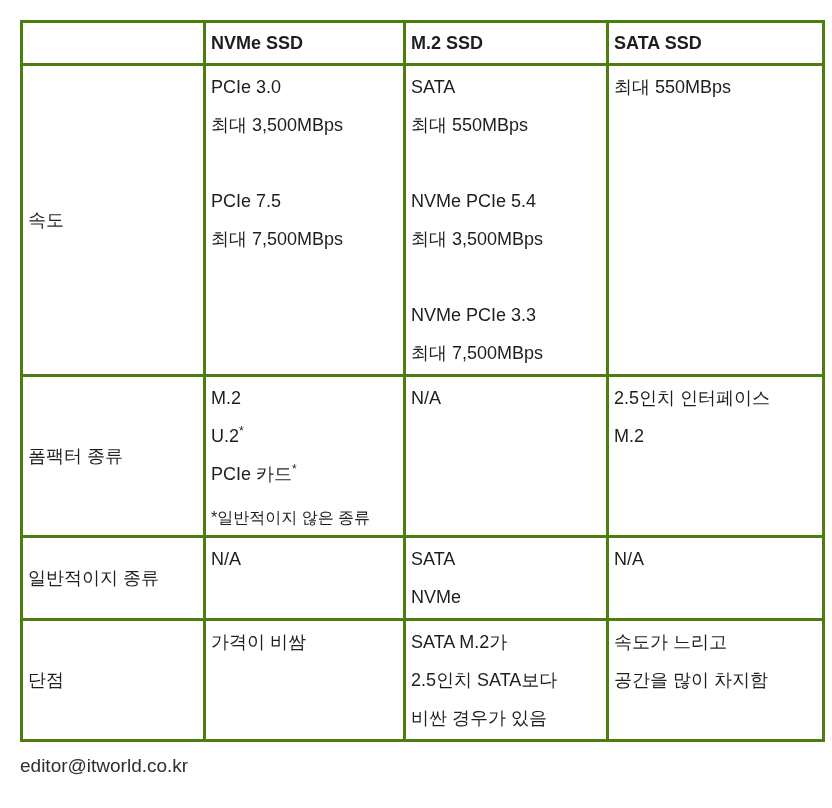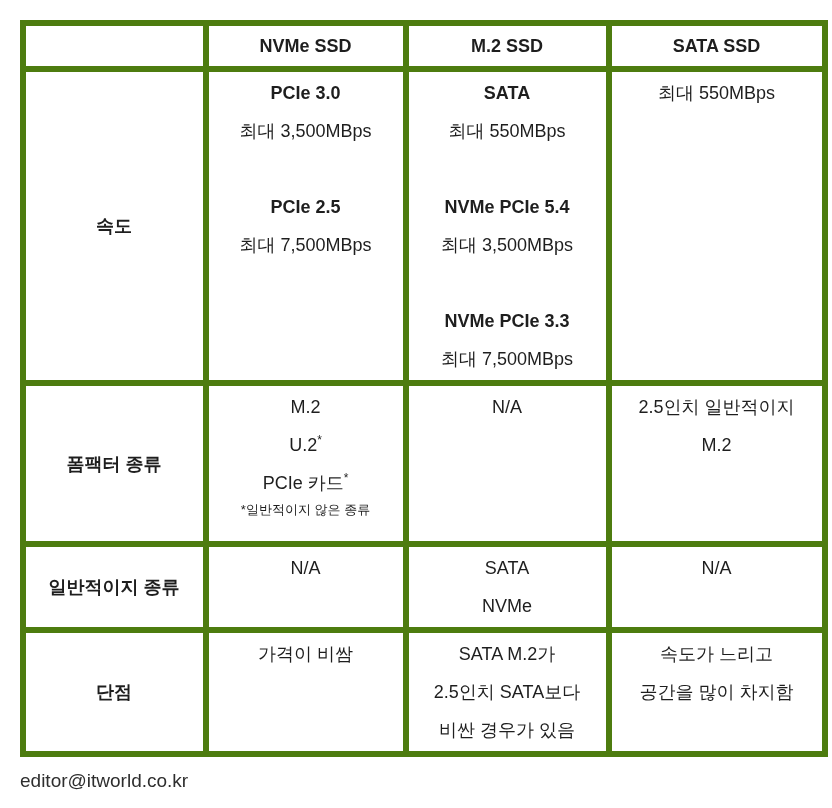--- a/index.html
+++ b/index.html
@@ -16,53 +16,54 @@
     border-collapse: collapse;
     table-layout: fixed;
     width: 802px;
   }
   table.cmp col.c1 { width: 183px; }
   table.cmp col.c2 { width: 200px; }
   table.cmp col.c3 { width: 203px; }
   table.cmp col.c4 { width: 216px; }
 
   table.cmp th, table.cmp td {
-    border: 6px solid #4d7c0f;
+    border: 3px solid #4d7c0f;
     padding: 2px 6px 2px 5px;
     font-size: 18px;
-    text-align: center;
+    text-align: left;
   }
   thead th {
     height: 36px;
     font-weight: bold;
     vertical-align: middle;
   }
   tbody th {
-    font-weight: bold;
+    font-weight: normal;
     vertical-align: middle;
   }
   tbody td { vertical-align: top; padding-top: 4px; }
 
   tbody tr:nth-child(1) { height: 308px; }
   tbody tr:nth-child(2) { height: 161px; }
   tbody tr:nth-child(3) { height: 76px; }
   tbody tr:nth-child(4) { height: 44px; }
   tbody tr:nth-child(5) { height: 112px; }
 
   .line {
     line-height: 38px;
     height: 38px;
     white-space: nowrap;
     overflow: visible;
   }
-  .line.bold { font-weight: bold; }
+  .line.bold { font-weight: normal; }
   .line.small {
-    font-size: 13px;
+    font-size: 16px;
     line-height: 16px;
     height: auto;
+    margin-top: 17px;
     white-space: nowrap;
   }
   sup.star {
     font-size: 12px;
     line-height: 0;
     vertical-align: super;
   }
   .footer {
     margin: 13px 0 0 0;
     font-size: 19px;
@@ -88,21 +89,21 @@
         <th>SATA SSD</th>
       </tr>
     </thead>
     <tbody>
         <tr>
           <th>속도</th>
           <td>
             <div class="line bold">PCIe 3.0</div>
             <div class="line">최대 3,500MBps</div>
             <div class="line">&nbsp;</div>
-            <div class="line bold">PCIe 2.5</div>
+            <div class="line bold">PCIe 7.5</div>
             <div class="line">최대 7,500MBps</div>
           </td>
           <td>
             <div class="line bold">SATA</div>
             <div class="line">최대 550MBps</div>
             <div class="line">&nbsp;</div>
             <div class="line bold">NVMe PCIe 5.4</div>
             <div class="line">최대 3,500MBps</div>
             <div class="line">&nbsp;</div>
             <div class="line bold">NVMe PCIe 3.3</div>
@@ -117,21 +118,21 @@
           <td>
             <div class="line">M.2</div>
             <div class="line">U.2<sup class="star">*</sup></div>
             <div class="line">PCIe 카드<sup class="star">*</sup></div>
             <div class="line small">*일반적이지 않은 종류</div>
           </td>
           <td>
             <div class="line">N/A</div>
           </td>
           <td>
-            <div class="line">2.5인치 일반적이지</div>
+            <div class="line">2.5인치 인터페이스</div>
             <div class="line">M.2</div>
           </td>
         </tr>
         <tr>
           <th>일반적이지 종류</th>
           <td>
             <div class="line">N/A</div>
           </td>
           <td>
             <div class="line">SATA</div>

